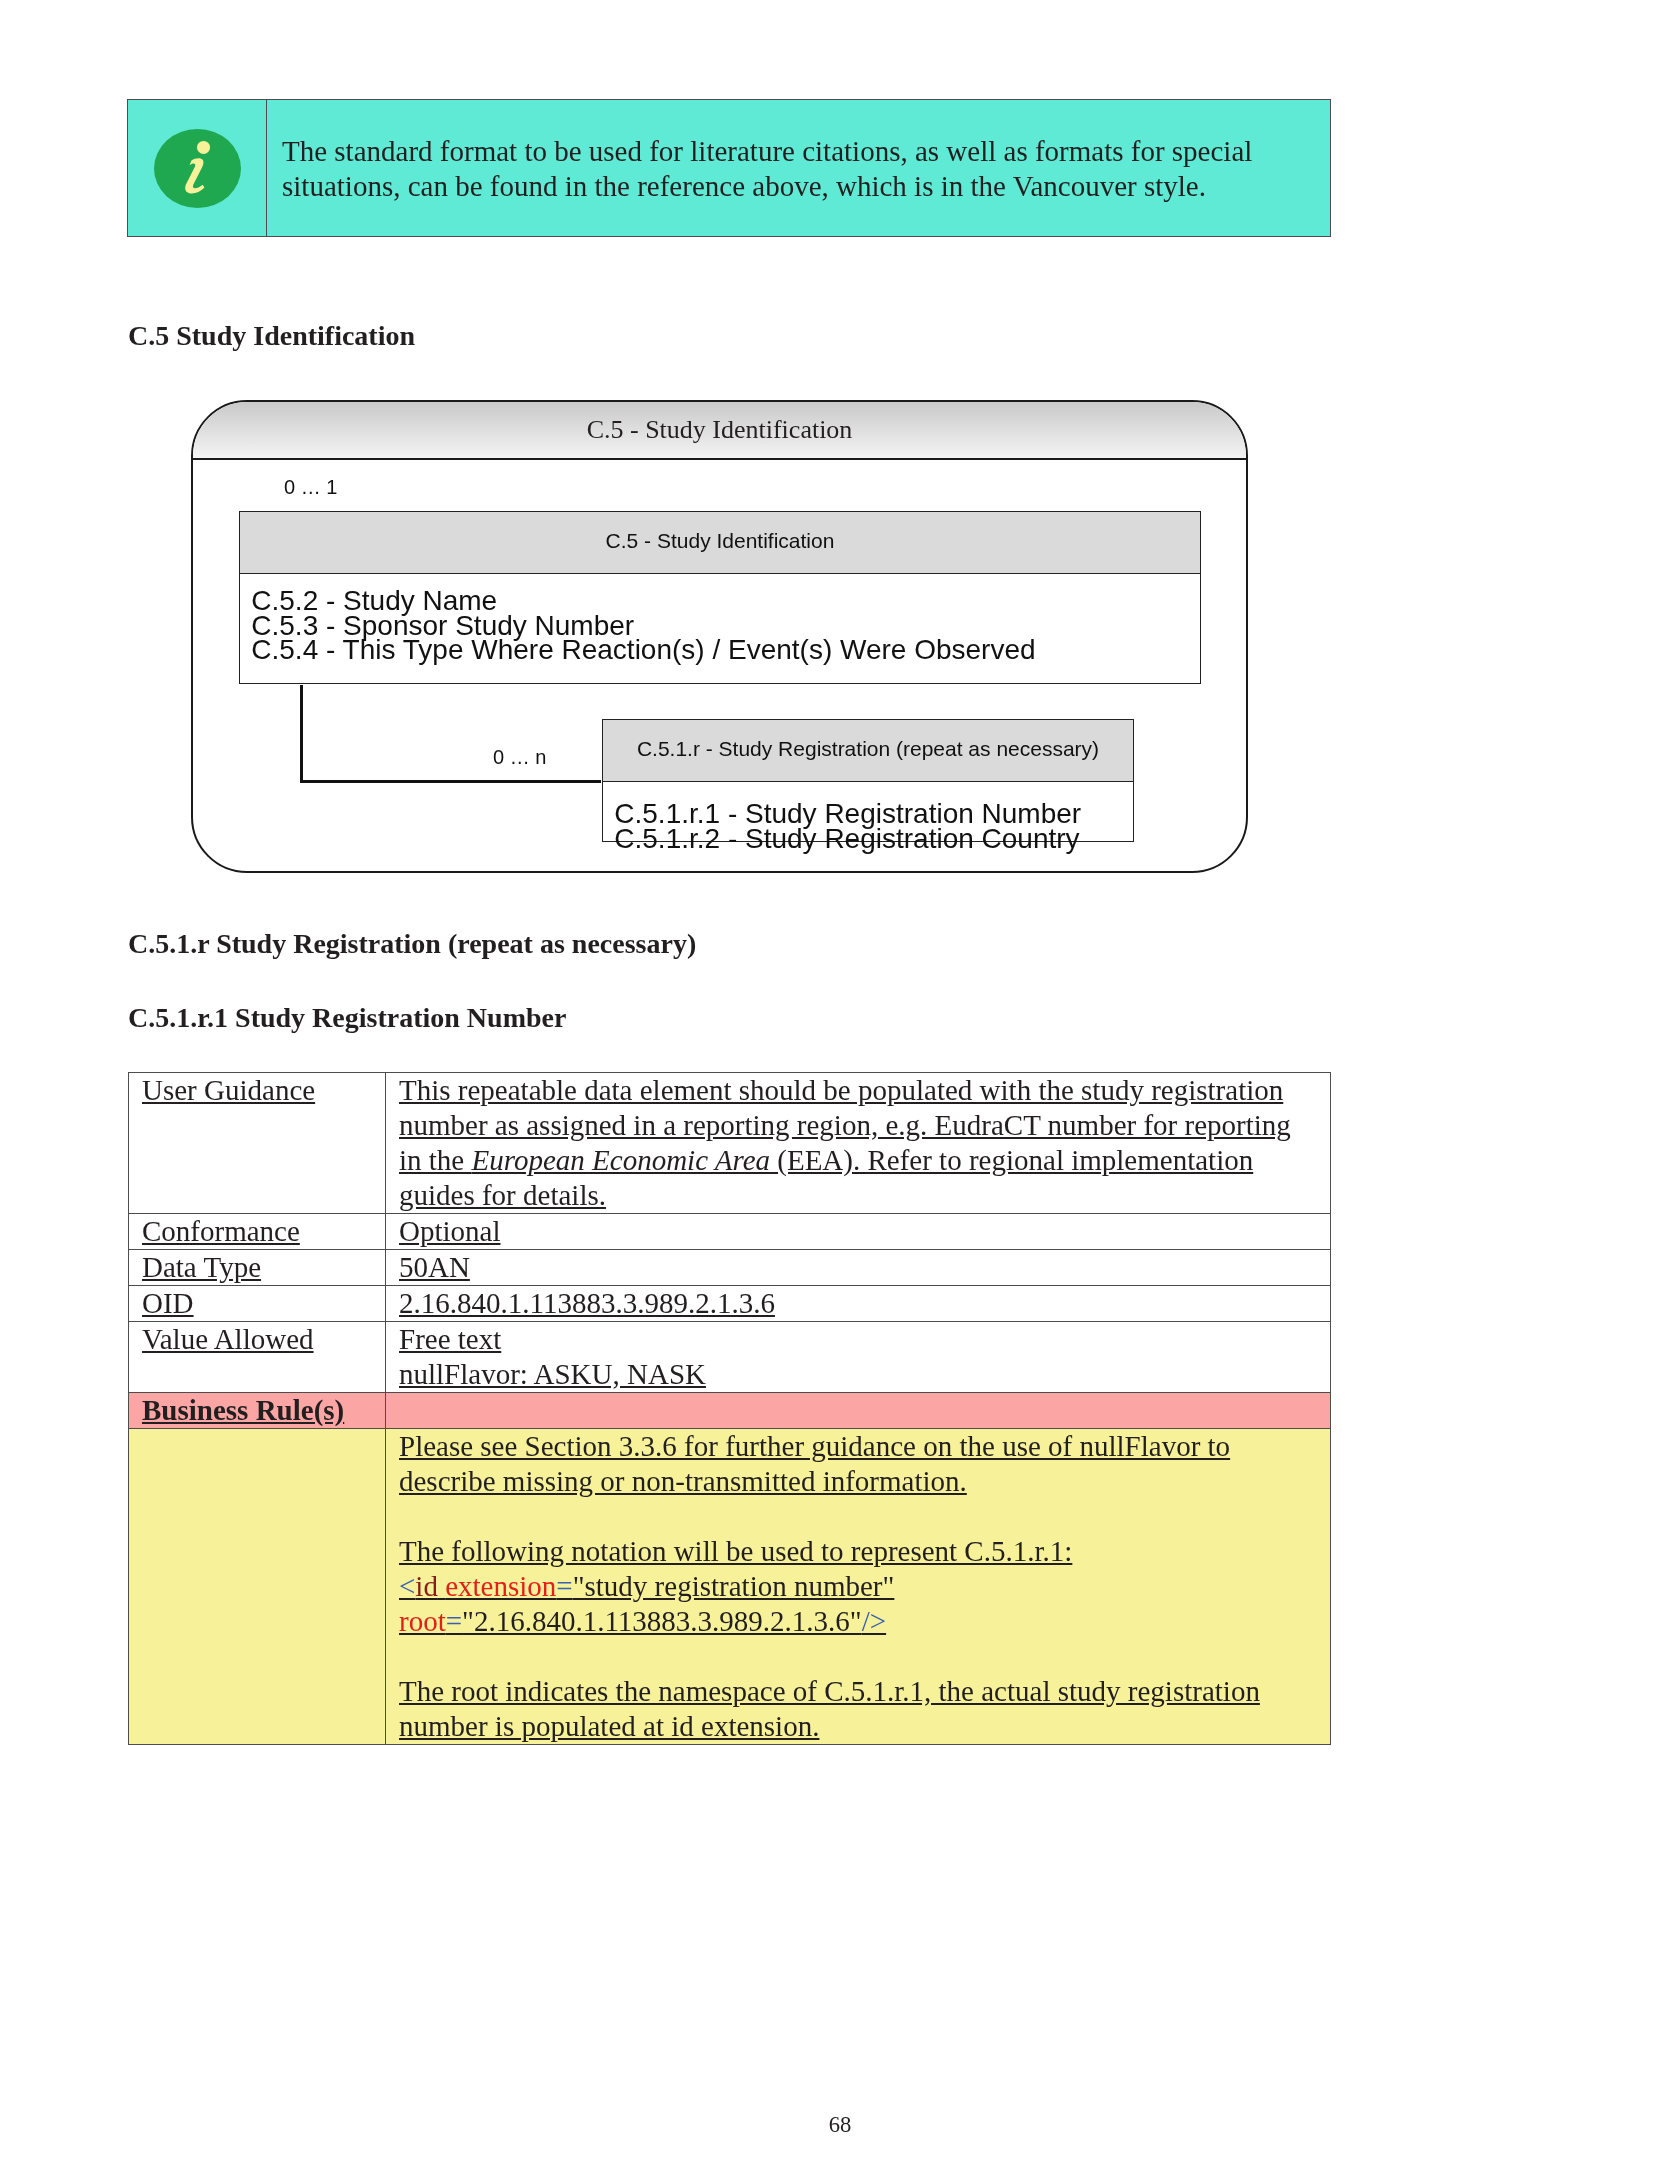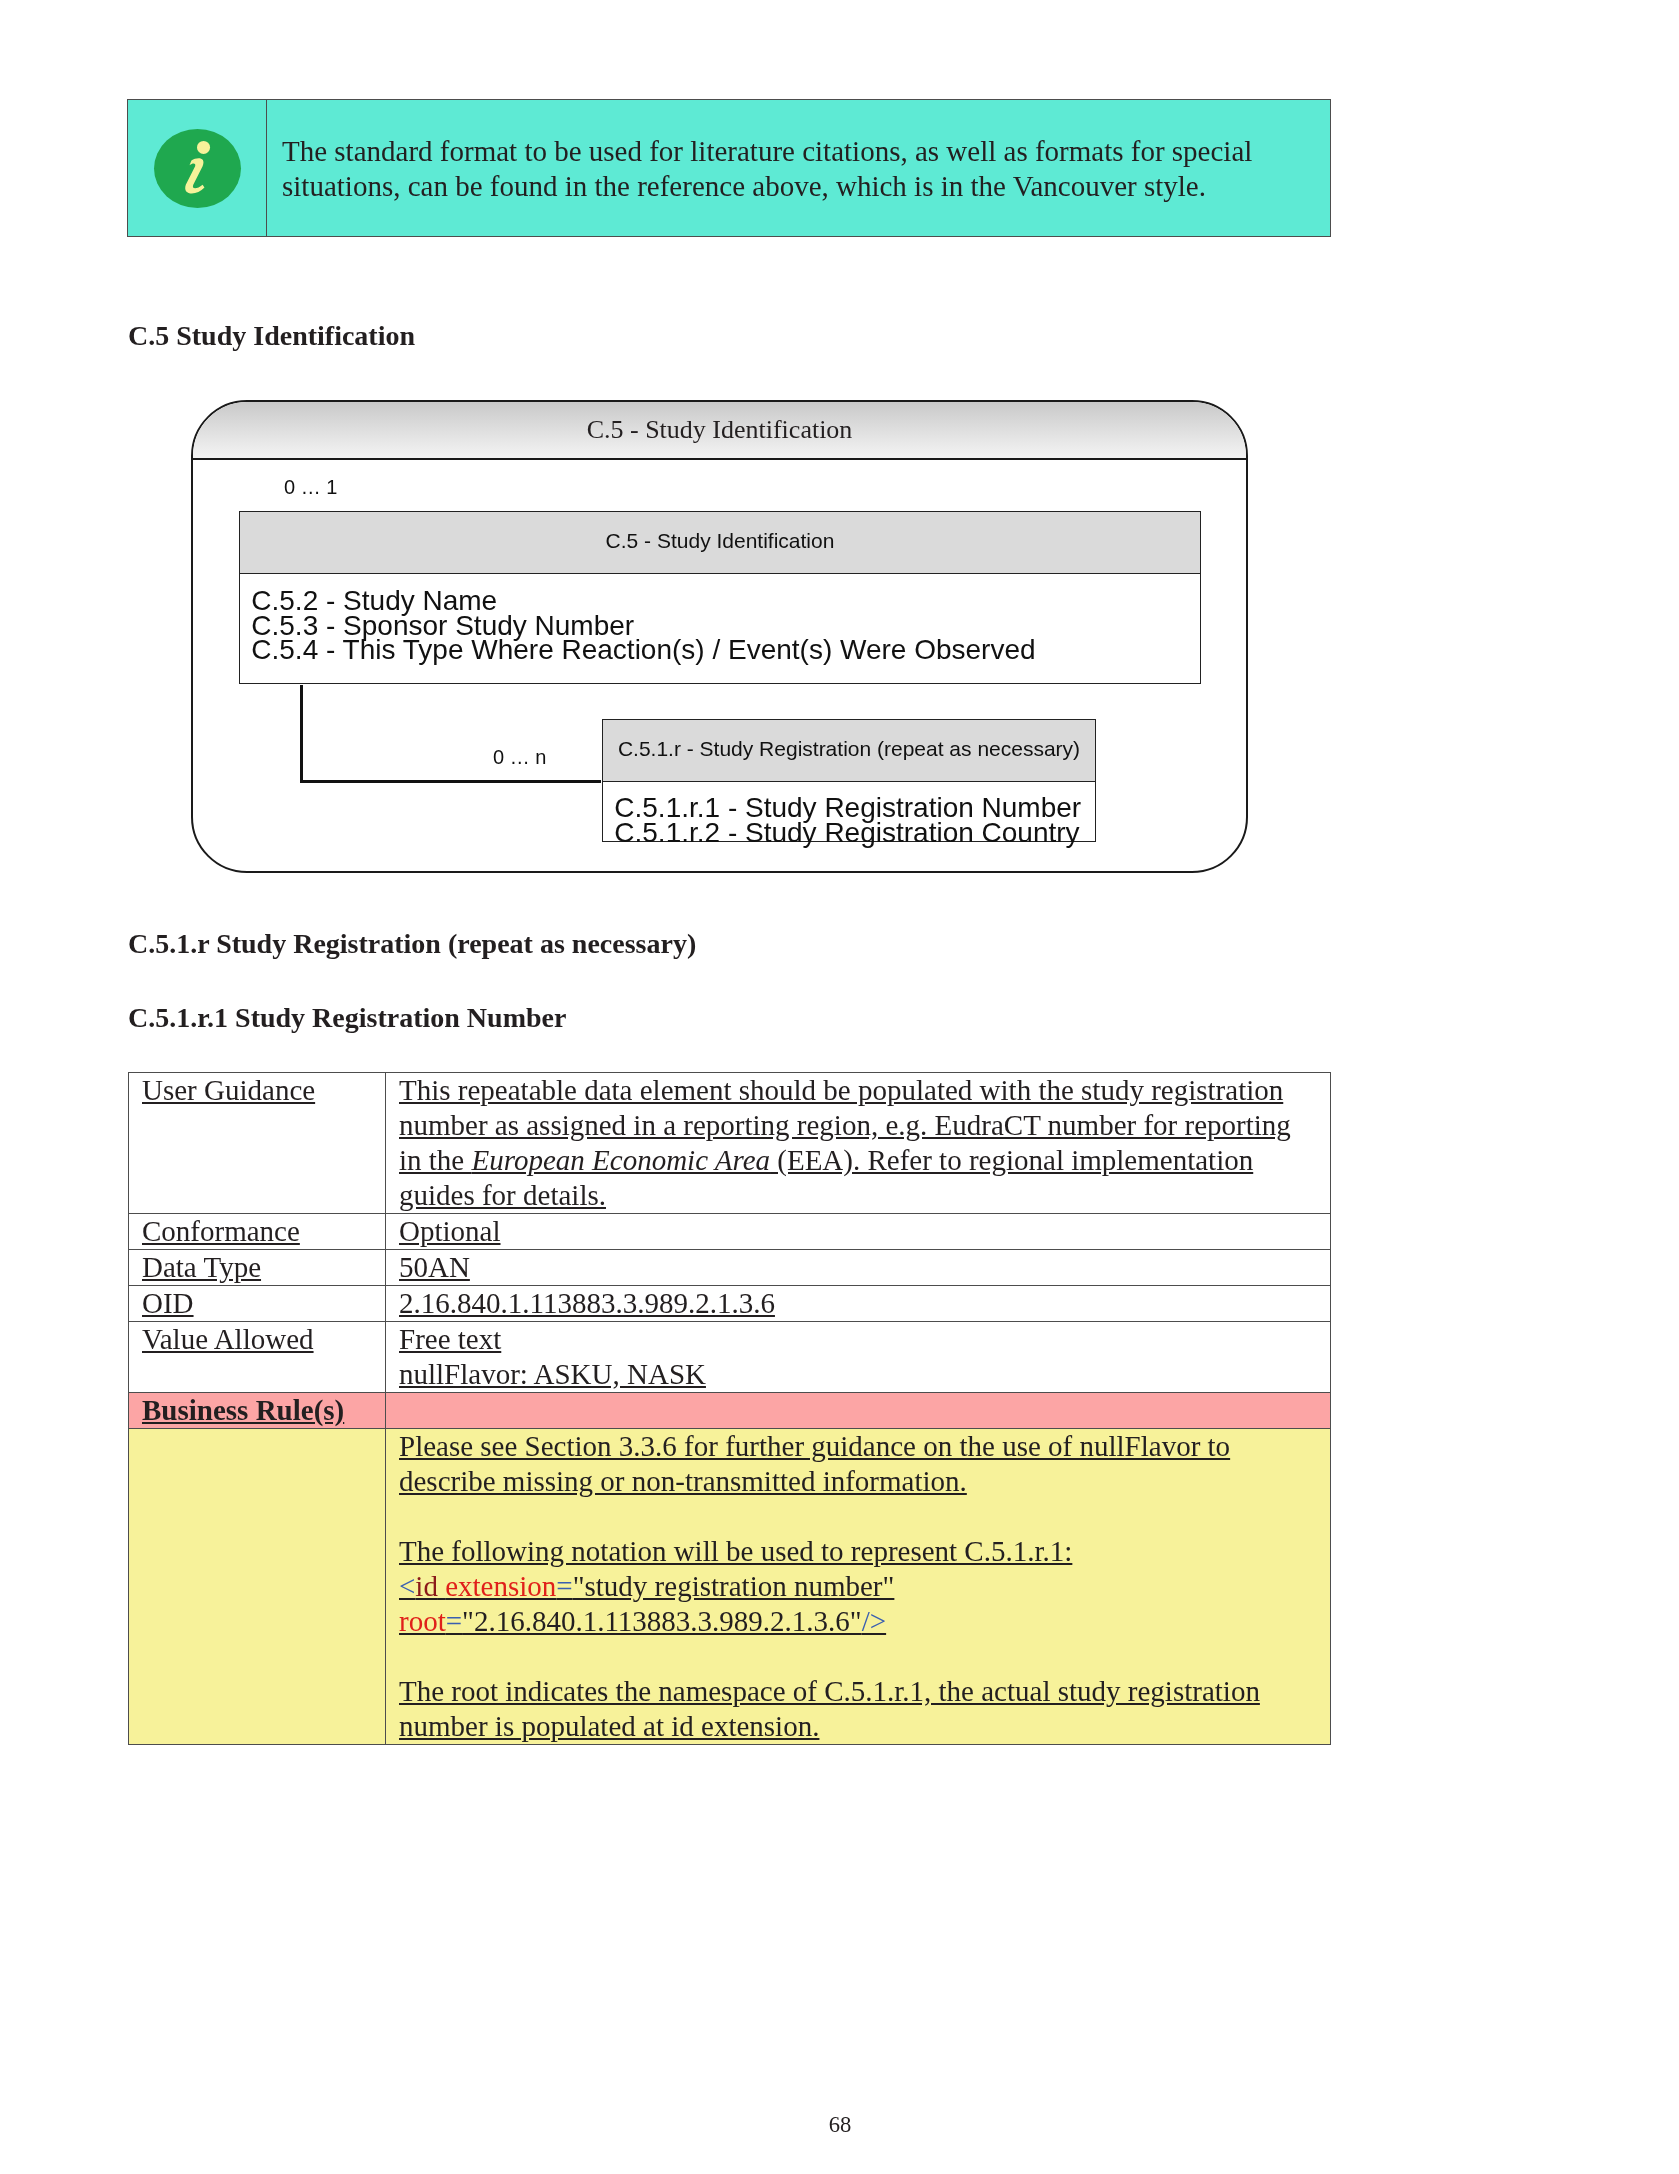--- a/index.html
+++ b/index.html
@@ -70,23 +70,23 @@
     <div>C.5.2 - Study Name</div>
     <div>C.5.3 - Sponsor Study Number</div>
     <div>C.5.4 - This Type Where Reaction(s) / Event(s) Were Observed</div>
   </div>
 </div>
 
 <div class="conn-v" style="left:300px; top:685px; width:2.8px; height:98px;"></div>
 <div class="conn-v" style="left:300px; top:780px; width:301px; height:2.8px;"></div>
 <div class="dlabel" style="left:493px; top:746px;">0 … n</div>
 
-<div class="dbox" style="left:602px; top:719px; width:494px; height:123px;">
+<div class="dbox" style="left:602px; top:719px; width:532px; height:123px;">
   <div class="bh" style="height:62px; line-height:58px;">C.5.1.r - Study Registration (repeat as necessary)</div>
-  <div class="bl" style="padding-top:14px;">
+  <div class="bl" style="padding-top:20px;">
     <div>C.5.1.r.1 - Study Registration Number</div>
     <div>C.5.1.r.2 - Study Registration Country</div>
   </div>
 </div>
 
 <div class="heading" style="top:927px;">C.5.1.r Study Registration (repeat as necessary)</div>
 <div class="heading" style="top:1001px;">C.5.1.r.1 Study Registration Number</div>
 
 <table class="spec">
   <tbody>

